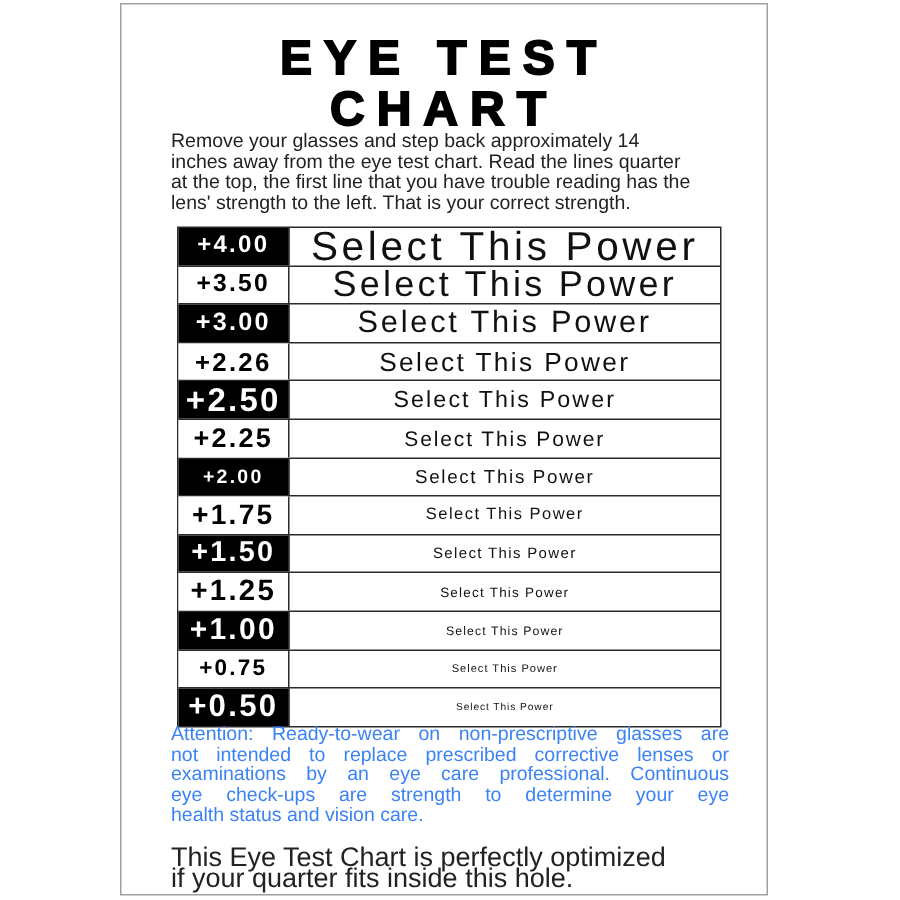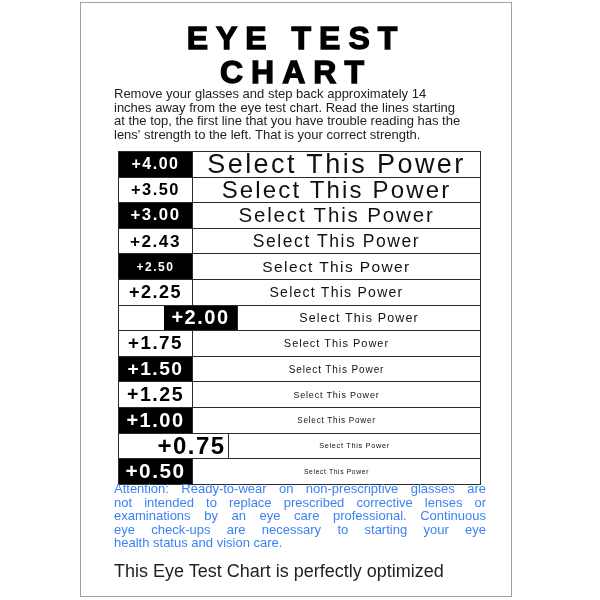--- a/index.html
+++ b/index.html
@@ -106,28 +106,28 @@
   .r9  .sel { font-size: 10px; }
   .r10 .sel { font-size: 9px; }
   .r11 .sel { font-size: 8.2px; }
   .r12 .sel { font-size: 7.4px; }
   .r13 .sel { font-size: 6.8px; }
   
   .r1  .power { font-size: 16px; }
   .r2  .power { font-size: 16.4px; }
   .r3  .power { font-size: 16.8px; }
   .r4  .power { font-size: 17.2px; }
-  .r5  .power { font-size: 12px; }
+  .r5  .power { font-size: 22px; }
   .r6  .power { font-size: 18px; }
-  .r7  .power { font-size: 20px; margin-left: 45px; }
+  .r7  .power { font-size: 13px; }
   .r8  .power { font-size: 18.8px; }
   .r9  .power { font-size: 19.2px; }
   .r10 .power { font-size: 19.6px; }
   .r11 .power { font-size: 20px; }
-  .r12 .power { font-size: 24px; margin-left: 36px; }
+  .r12 .power { font-size: 15px; }
   .r13 .power { font-size: 20.8px; }
   .attention {
     position: absolute;
     top: 479px;
     left: 33px;
     width: 372px;
     font-size: 13px;
     line-height: 13.6px;
     color: #3b82f6;
   }
@@ -151,40 +151,40 @@
 <div class="canvas">
   <div class="page">
 
     <div class="title">
       <div>EYE TEST</div>
       <div>CHART</div>
     </div>
 
     <div class="intro" id="intro">
         <div>Remove your glasses and step back approximately 14</div>
-        <div>inches away from the eye test chart. Read the lines starting</div>
+        <div>inches away from the eye test chart. Read the lines quarter</div>
         <div>at the top, the first line that you have trouble reading has the</div>
         <div>lens' strength to the left. That is your correct strength.</div>
       </div>
 
     <div class="power-table" id="power-table">
         <div class="row r1 inv">
           <div class="power">+4.00</div>
           <div class="sel">Select This Power</div>
         </div>
         <div class="row r2">
           <div class="power">+3.50</div>
           <div class="sel">Select This Power</div>
         </div>
         <div class="row r3 inv">
           <div class="power">+3.00</div>
           <div class="sel">Select This Power</div>
         </div>
         <div class="row r4">
-          <div class="power">+2.43</div>
+          <div class="power">+2.26</div>
           <div class="sel">Select This Power</div>
         </div>
         <div class="row r5 inv">
           <div class="power">+2.50</div>
           <div class="sel">Select This Power</div>
         </div>
         <div class="row r6">
           <div class="power">+2.25</div>
           <div class="sel">Select This Power</div>
         </div>
@@ -215,22 +215,23 @@
         <div class="row r13 inv">
           <div class="power">+0.50</div>
           <div class="sel">Select This Power</div>
         </div>
       </div>
 
     <div class="attention" id="attention">
         <div class="just">Attention: Ready-to-wear on non-prescriptive glasses are</div>
         <div class="just">not intended to replace prescribed corrective lenses or</div>
         <div class="just">examinations by an eye care professional. Continuous</div>
-        <div class="just">eye check-ups are necessary to starting your eye</div>
+        <div class="just">eye check-ups are strength to determine your eye</div>
         <div>health status and vision care.</div>
       </div>
 
     <div class="footer" id="footer">
         <div>This Eye Test Chart is perfectly optimized</div>
+        <div>if your quarter fits inside this hole.</div>
       </div>
 
   </div>
 </div>
 
 </body></html>

